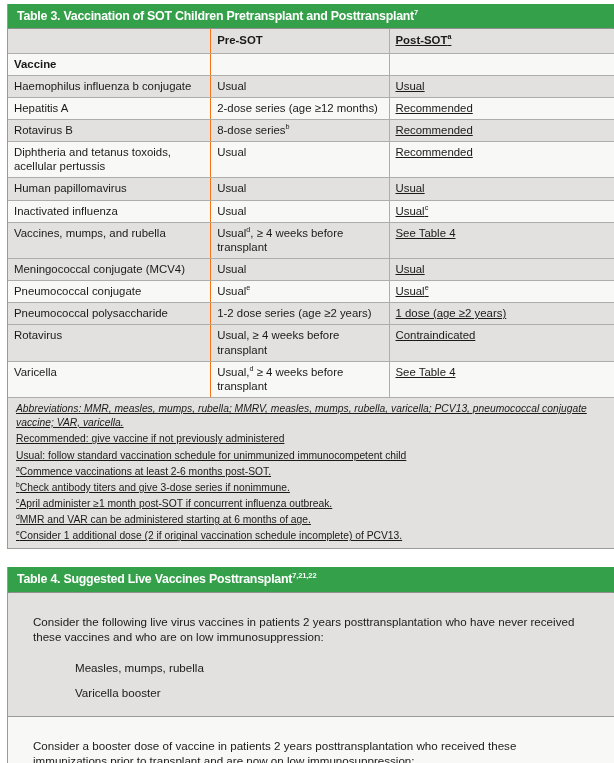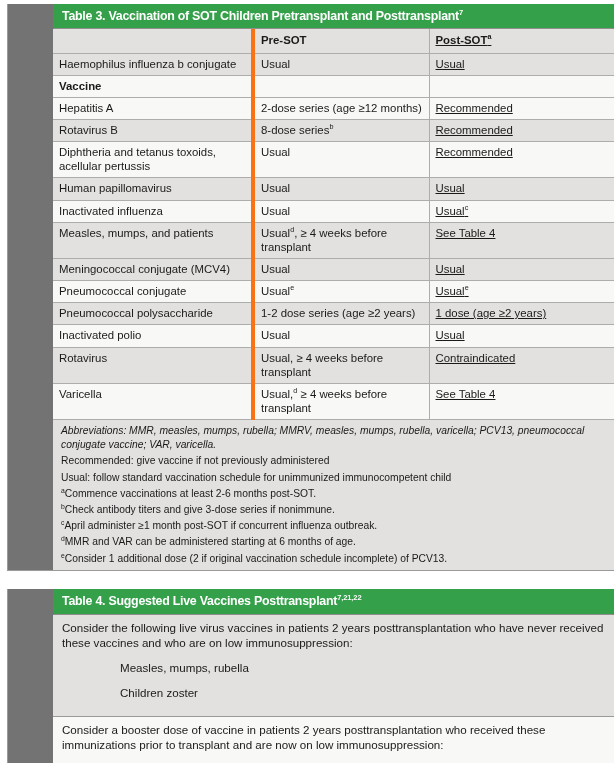--- a/index.html
+++ b/index.html
@@ -21,22 +21,21 @@
     padding: 4px 7px 0 7px;
     position: relative;
   }
 
   
   .tbl {
     width: 608px;
     border: 1px solid #9a9a98;
     border-top: none;
     box-sizing: border-box;
-    background: #737373;
-    padding-left: 45px;
+    background: #14b8a6;
   }
   .tbl-title {
     background: #35a04a;
     color: #ffffff;
     font-weight: bold;
     font-size: 12.4px;
     letter-spacing: -0.25px;
     line-height: 1;
     padding: 5px 0 6px 8px;
     box-sizing: border-box;
@@ -64,21 +63,21 @@
   .cell {
     display: table-cell;
     vertical-align: top;
     font-size: 11.4px;
     line-height: 1.24;
     padding: 3px 5px 4px 6px;
     border-bottom: 1px solid #adadab;
     box-sizing: border-box;
   }
   .c1 { width: 200px; }
-  .c2 { width: 176px; border-left: 4px solid #f97316; }
+  .c2 { width: 176px; border-left: 1px solid #f97316; }
   .c3 { width: 222px; border-left: 1px solid #adadab; text-decoration: underline; }
 
   .row.shade .cell { background: #e3e1df; }
   .row.plain .cell { background: #f8f8f7; }
 
   .row.head .cell {
     font-weight: bold;
     background: #e3e1df;
     padding-top: 4px;
     padding-bottom: 5px;
@@ -98,20 +97,21 @@
   .notes {
     background: #e3e1df;
     padding: 4px 8px 5px 8px;
     box-sizing: border-box;
   }
   .note {
     font-size: 10.3px;
     line-height: 1.33;
     margin: 0 0 2.5px 0;
     color: #1a1a1a;
+    text-decoration: underline;
   }
   .note:last-child { margin-bottom: 0; }
   .note.abbr {
     font-style: italic;
     margin-bottom: 3px;
   }
   .note sup {
     font-size: 6.8px;
     vertical-align: super;
     line-height: 0;
@@ -122,21 +122,21 @@
   .t4block {
     font-size: 11.6px;
     line-height: 1.3;
     padding: 5px 9px 6px 9px;
     border-bottom: 1px solid #9a9a98;
     box-sizing: border-box;
   }
   .t4block:last-child { border-bottom: none; }
   .t4block.shade { background: #e3e1df; }
   .t4block.plain { background: #f8f8f7; }
-  .t4-lead { margin: 0; }
+  .t4-lead { margin: 16px; }
   .t4-sub {
     margin: 10px;
     padding-left: 48px;
   }
 </style>
 </head>
 <body>
 
 <div class="page">
 
@@ -147,32 +147,32 @@
     </div>
 
     <div class="grid">
 
       <div class="row head">
         <div class="cell c1"></div>
         <div class="cell c2"><span>Pre-SOT</span></div>
         <div class="cell c3"><span>Post-SOT</span><sup>a</sup></div>
       </div>
 
-      <div class="row shade">
-        <div class="cell c1">Haemophilus influenza b conjugate</div>
-        <div class="cell c2"><span>Usual</span><sup></sup></div>
-        <div class="cell c3"><span>Usual</span><sup></sup></div>
-      </div>
-
       <div class="row vaccine-label">
         <div class="cell c1">Vaccine</div>
         <div class="cell c2"></div>
         <div class="cell c3"></div>
       </div>
 
+      <div class="row shade">
+        <div class="cell c1">Haemophilus influenza b conjugate</div>
+        <div class="cell c2"><span>Usual</span><sup></sup></div>
+        <div class="cell c3"><span>Usual</span><sup></sup></div>
+      </div>
+
       <div class="row plain">
         <div class="cell c1">Hepatitis A</div>
         <div class="cell c2"><span>2-dose series (age ≥12 months)</span><sup></sup></div>
         <div class="cell c3"><span>Recommended</span><sup></sup></div>
       </div>
 
       <div class="row shade">
         <div class="cell c1">Rotavirus B</div>
         <div class="cell c2"><span>8-dose series</span><sup>b</sup></div>
         <div class="cell c3"><span>Recommended</span><sup></sup></div>
@@ -190,21 +190,21 @@
         <div class="cell c3"><span>Usual</span><sup></sup></div>
       </div>
 
       <div class="row plain">
         <div class="cell c1">Inactivated influenza</div>
         <div class="cell c2"><span>Usual</span><sup></sup></div>
         <div class="cell c3"><span>Usual</span><sup>c</sup></div>
       </div>
 
       <div class="row shade tall">
-        <div class="cell c1">Measles, mumps, and patients</div>
+        <div class="cell c1">Vaccines, mumps, and rubella</div>
         <div class="cell c2"><span>Usual</span><sup>d</sup><span>, ≥ 4 weeks before transplant</span></div>
         <div class="cell c3"><span>See Table 4</span><sup></sup></div>
       </div>
 
 
       <div class="row shade">
         <div class="cell c1">Meningococcal conjugate (MCV4)</div>
         <div class="cell c2"><span>Usual</span><sup></sup></div>
         <div class="cell c3"><span>Usual</span><sup></sup></div>
       </div>
@@ -214,25 +214,20 @@
         <div class="cell c2"><span>Usual</span><sup>e</sup></div>
         <div class="cell c3"><span>Usual</span><sup>e</sup></div>
       </div>
 
       <div class="row shade">
         <div class="cell c1">Pneumococcal polysaccharide</div>
         <div class="cell c2"><span>1-2 dose series (age ≥2 years)</span><sup></sup></div>
         <div class="cell c3"><span>1 dose (age ≥2 years)</span><sup></sup></div>
       </div>
 
-      <div class="row plain">
-        <div class="cell c1">Inactivated polio</div>
-        <div class="cell c2"><span>Usual</span><sup></sup></div>
-        <div class="cell c3"><span>Usual</span><sup></sup></div>
-      </div>
 
       <div class="row shade tall">
         <div class="cell c1">Rotavirus</div>
         <div class="cell c2"><span>Usual, ≥ 4 weeks before transplant</span><sup></sup></div>
         <div class="cell c3"><span>Contraindicated</span><sup></sup></div>
       </div>
 
       <div class="row plain tall">
         <div class="cell c1">Varicella</div>
         <div class="cell c2"><span>Usual,</span><sup>d</sup><span> ≥ 4 weeks before transplant</span></div>
@@ -258,21 +253,21 @@
 
   <div class="tbl">
 
     <div class="tbl-title">
       <span>Table 4. Suggested Live Vaccines Posttransplant</span><sup>7,21,22</sup>
     </div>
 
     <div class="t4block shade">
       <p class="t4-lead">Consider the following live virus vaccines in patients 2 years posttransplantation who have never received these vaccines and who are on low immunosuppression:</p>
       <p class="t4-sub">Measles, mumps, rubella</p>
-      <p class="t4-sub">Children zoster</p>
+      <p class="t4-sub">Varicella booster</p>
     </div>
 
     <div class="t4block plain">
       <p class="t4-lead">Consider a booster dose of vaccine in patients 2 years posttransplantation who received these immunizations prior to transplant and are now on low immunosuppression:</p>
       <p class="t4-sub">Measles, mumps, rubella</p>
 
     </div>
 
   </div>
 

